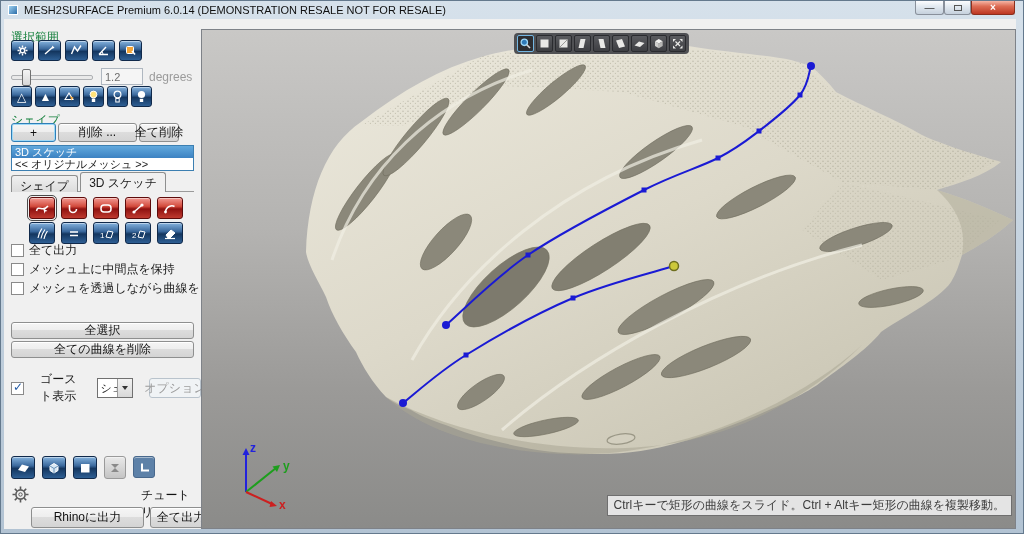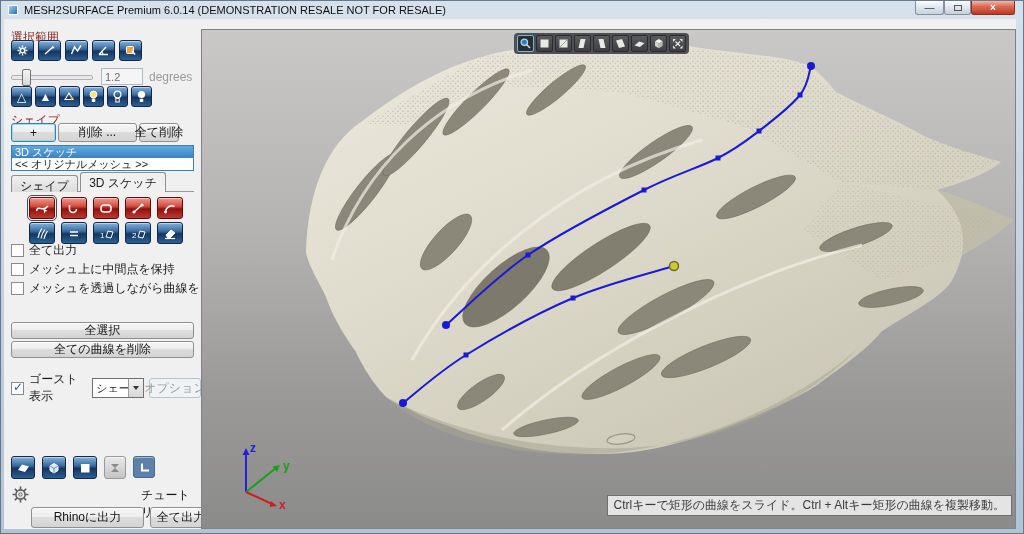--- a/index.html
+++ b/index.html
@@ -18,21 +18,21 @@
     border:1px solid #89909b; border-top:none; border-radius:0 0 3px 3px;
     background:linear-gradient(#fdfdfe,#e3eaf1 40%,#c6d1dd); font-size:10px; color:#333; cursor:default; }
   .wc.min { width:29px; } .wc.max { width:27px; }
   .wc.close { width:44px; background:linear-gradient(#f6b5a5,#dd6d55 40%,#bd3722); border-color:#8c2e1d; color:#fff; font-weight:bold; }
   .wc.max span { width:8px; height:6px; border:1px solid #555; display:block; }
   
   #client { position:absolute; left:3px; right:7px; top:18px; bottom:4px; background:#f0f0f0; }
   
   #sidebar { position:absolute; left:0; top:0; width:197px; bottom:0; font-size:12px; color:#1a1a1a; }
   .sb { position:absolute; left:7px; }
-  .hdr { font-size:12px; color:#7f1d1d; }
+  .hdr { font-size:12px; color:#15803d; }
   .toolrow { display:flex; gap:4px; }
   .tool { width:23px; height:21px; border-radius:3px; border:1px solid #123worse; }
   .tool, .tool.red, .tool.gray, .tool.flat {
     width:23px; height:21px; border-radius:3px; display:flex; align-items:center; justify-content:center; cursor:default; }
   .tool { border:1px solid #10294a;
     background:linear-gradient(180deg,#85b3de 0%,#3a689c 42%,#14365f 55%,#2e5f94 100%);
     box-shadow:inset 0 1px 0 rgba(255,255,255,.45); color:#fff; }
   .tool.red { border:1px solid #5e0b0b;
     background:linear-gradient(180deg,#f29a93 0%,#d24a3c 42%,#8f1210 55%,#bf3a30 100%); }
   .tool.gray { border:1px solid #9a9a9a; background:linear-gradient(#e9e9e9,#c4c4c4); }
@@ -65,21 +65,21 @@
   #tabbar { width:183px; border-bottom:1px solid #9a9a9a; display:flex; align-items:flex-end; height:20px; }
   .tab { font-size:12px; padding:2px 8px 3px; border:1px solid #8e8f8f; border-bottom:none;
     border-radius:3px 3px 0 0; background:linear-gradient(#f0f0f0,#dcdcdc); margin-right:2px;
     position:relative; top:1px; height:17px; cursor:default; }
   .tab.active { background:#f0f0f0; height:20px; top:1px; z-index:2; }
   
   .cbrow { display:flex; align-items:center; gap:5px; font-size:12px; }
   .cb { width:13px; height:13px; background:#fff; border:1px solid #8a8a8a; position:relative; flex:0 0 13px; }
   .cb.checked::after { content:"✓"; position:absolute; left:1px; top:-3px; font-size:12px; font-weight:bold; color:#2159a5; }
   
-  #ghost-row { display:flex; align-items:center; gap:5px; }
+  #ghost-row { display:flex; align-items:center; gap:16px; }
   #shading-select { width:64px; height:20px; border:1px solid #707070; background:#fff;
     display:flex; align-items:center; font-size:11px; overflow:hidden; }
   #shading-select .val { flex:1; padding-left:3px; white-space:nowrap; overflow:hidden; }
   #shading-select .arrow { width:15px; height:18px; background:linear-gradient(#f2f2f2,#d8d8d8);
     border-left:1px solid #9a9a9a; display:flex; align-items:center; justify-content:center; }
   #shading-select .arrow i { width:0; height:0; border-left:3px solid transparent;
     border-right:3px solid transparent; border-top:4px solid #333; }
   
   #gear-flat { cursor:default; }
   #tutorial { position:absolute; left:130px; top:2px; font-size:12px; color:#111; cursor:default; }

